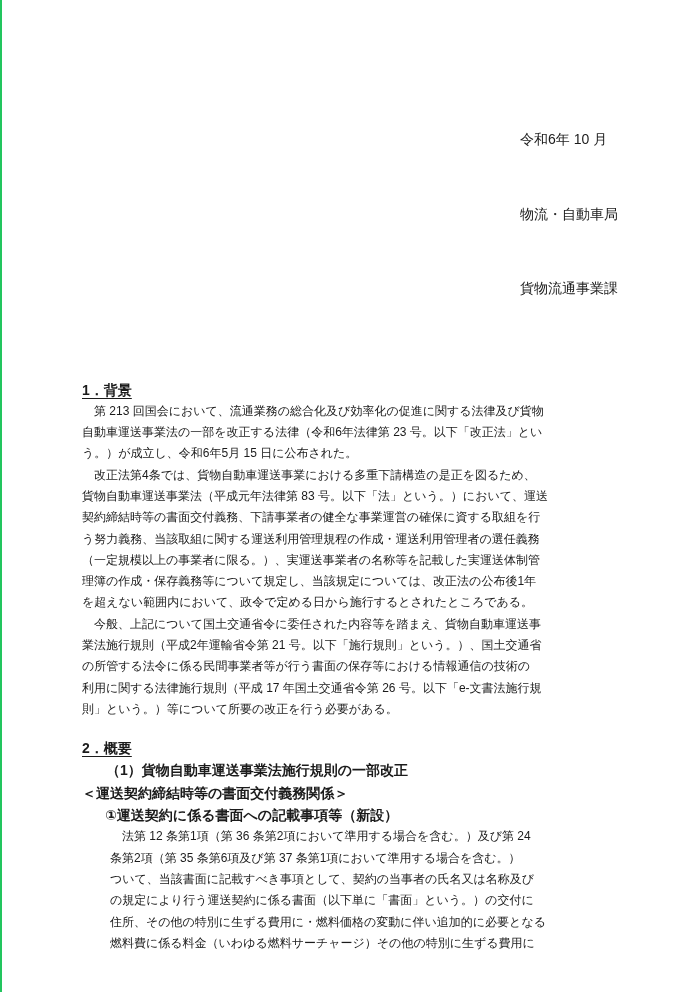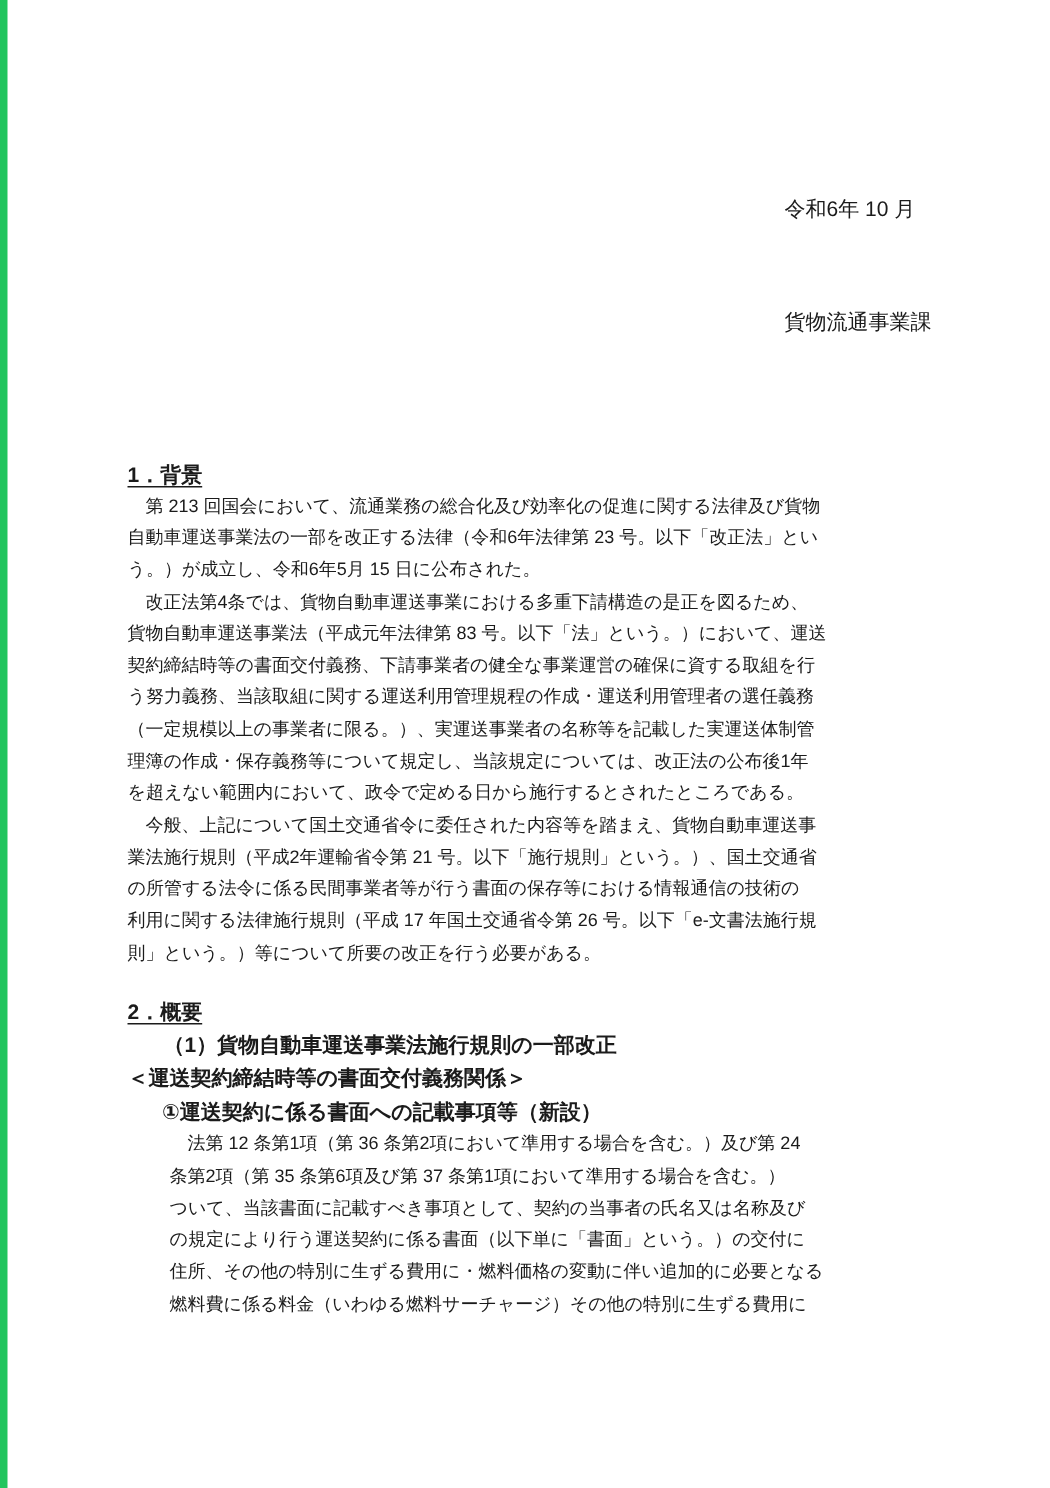--- a/index.html
+++ b/index.html
@@ -6,21 +6,21 @@
     margin: 0;
     padding: 0;
     background: #ffffff;
   }
   .page {
     position: relative;
     width: 700px;
     height: 992px;
     margin: 0;
     background: #ffffff;
-    border-left: 5px solid #22c55e;
+    border-left: 2px solid #22c55e;
     box-sizing: border-box;
     overflow: hidden;
     font-family: "Liberation Sans", "DejaVu Sans", sans-serif;
     color: #1b1b1b;
     -webkit-font-smoothing: antialiased;
   }
   .doc-header {
     padding-top: 78px;
     margin-left: 518px;
     font-size: 14px;
@@ -76,20 +76,21 @@
     margin-left: 28px;
   }
 </style>
 </head>
 <body>
 
 <div class="page">
 
   <div class="doc-header">
     <div class="tline">令和6年 10 月</div>
+    <div class="tline">物流・自動車局</div>
     <div class="tline">貨物流通事業課</div>
   </div>
 
 
   <div class="content">
 
     <div class="sec-heading"><span>1．背景</span></div>
 
     <div class="body-lines">
         <div class="tline">　第 213 回国会において、流通業務の総合化及び効率化の促進に関する法律及び貨物</div>

